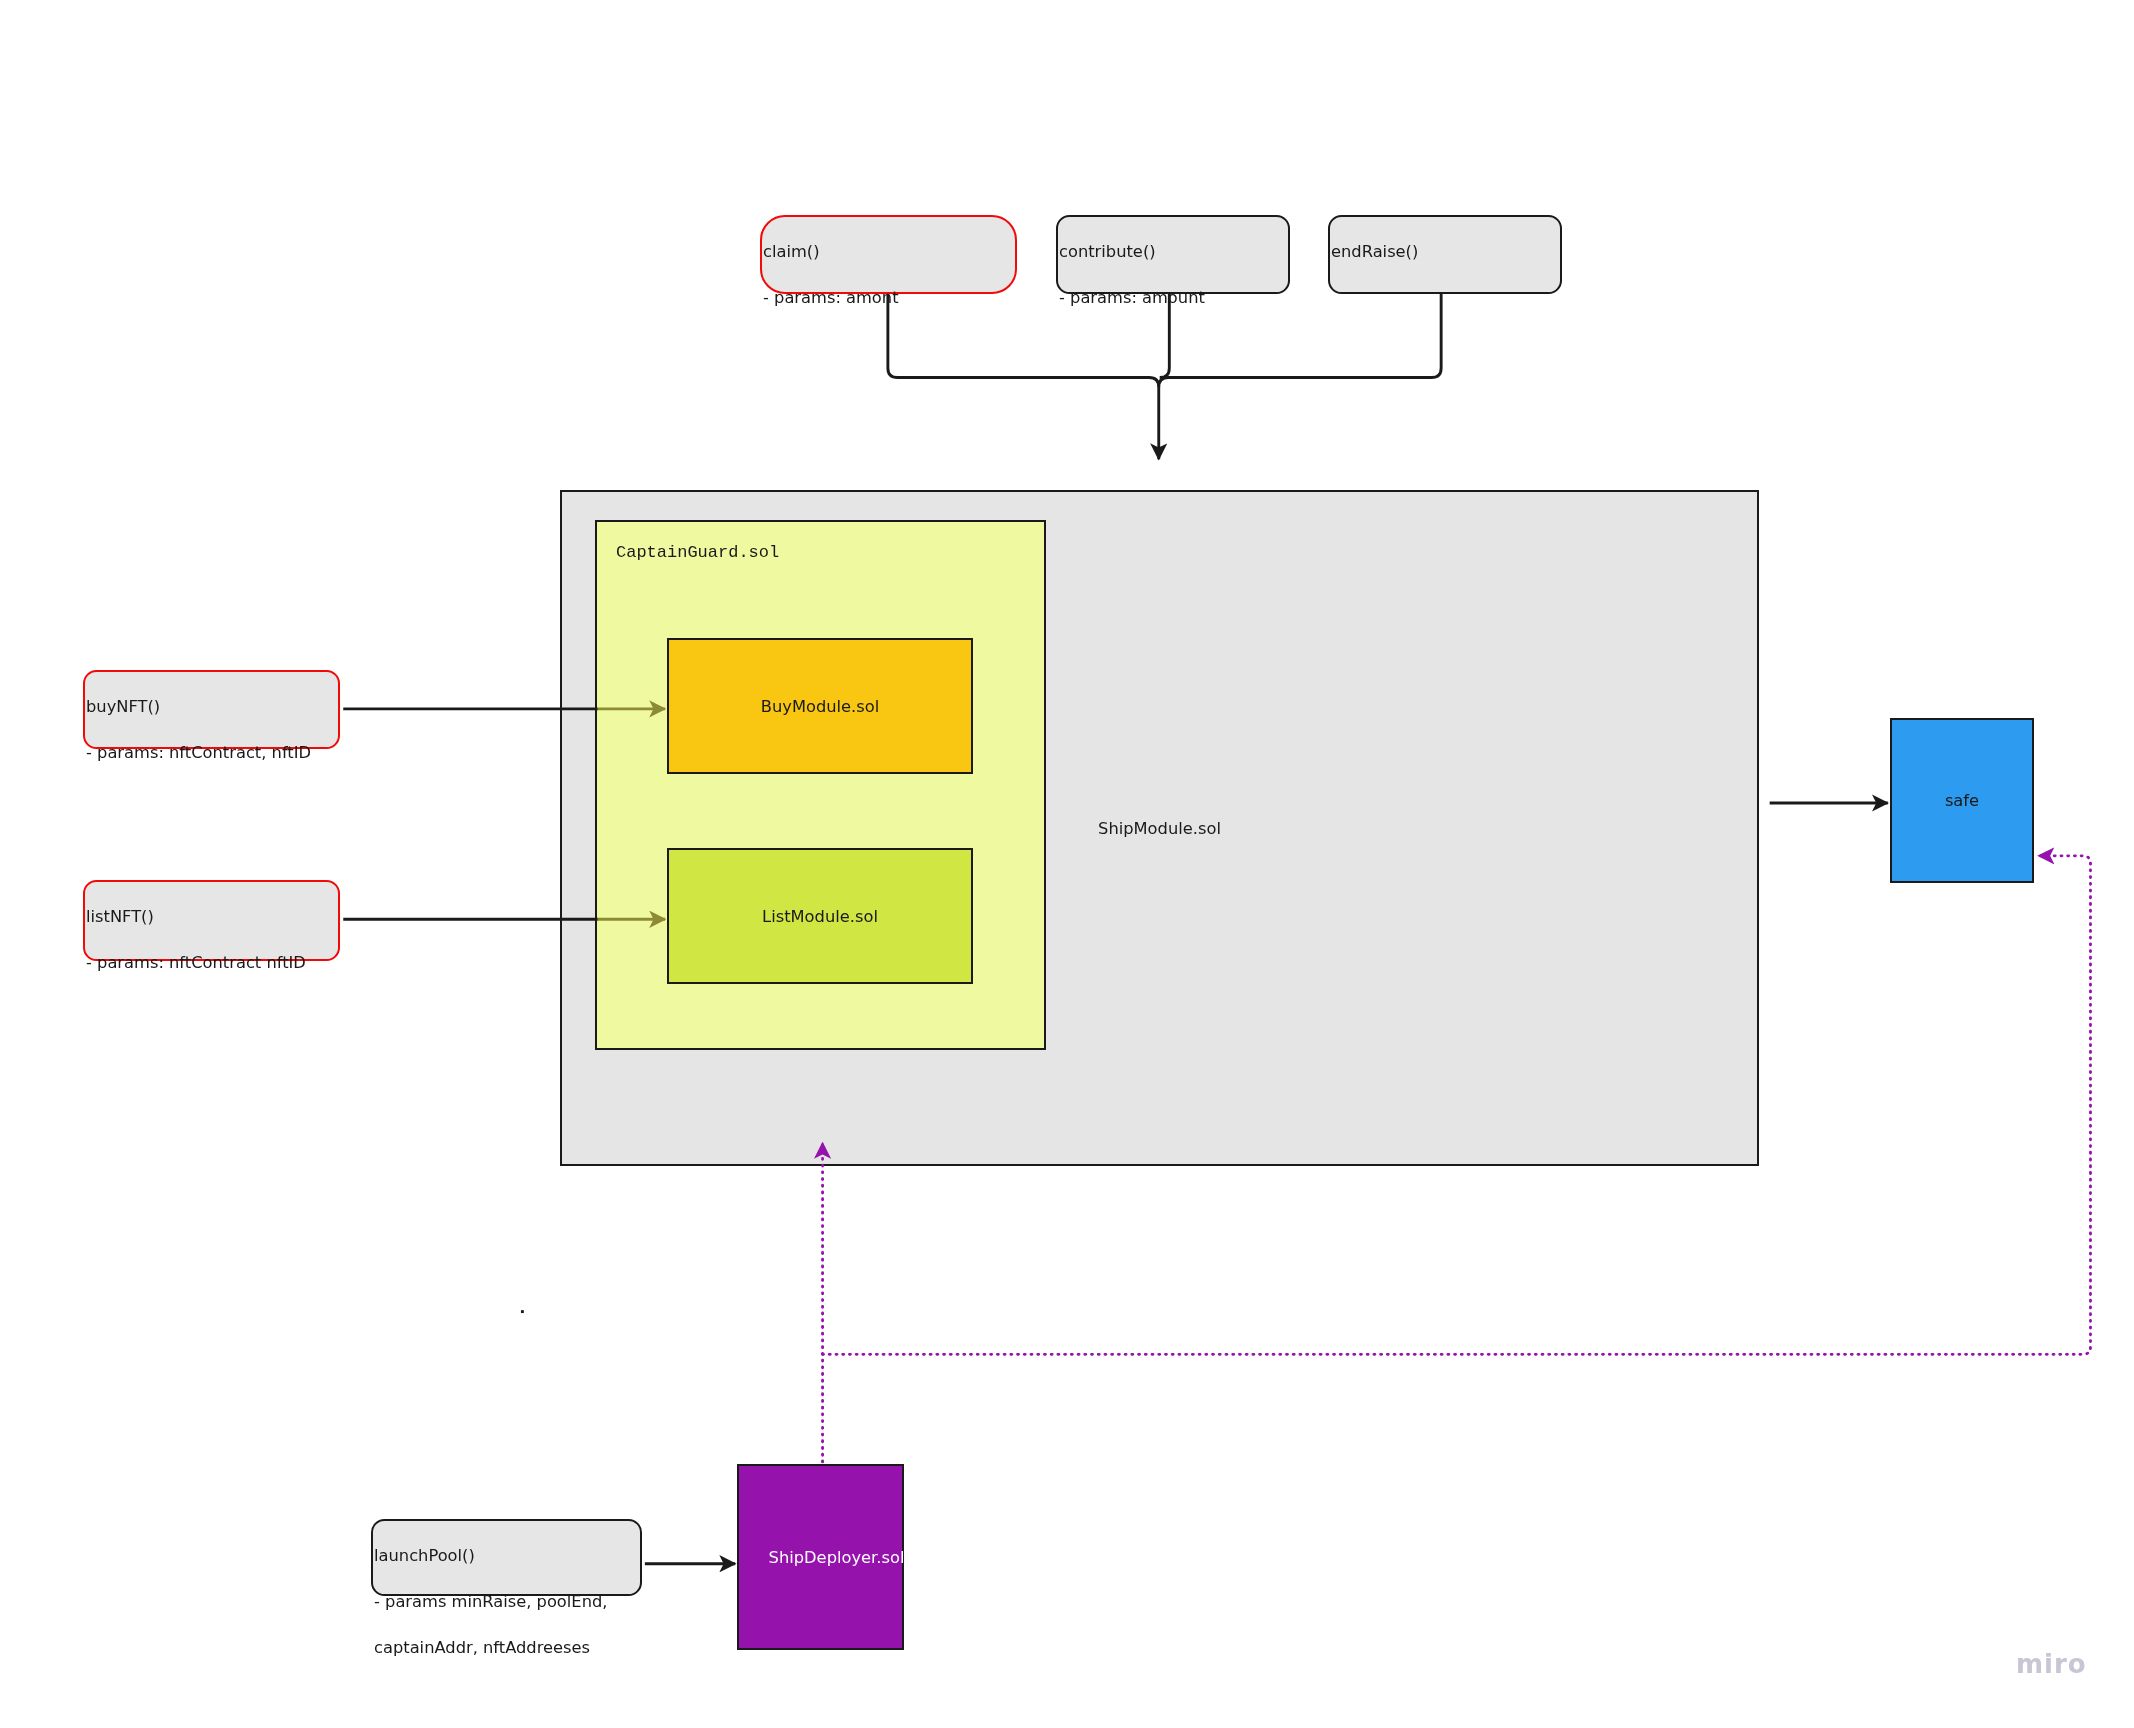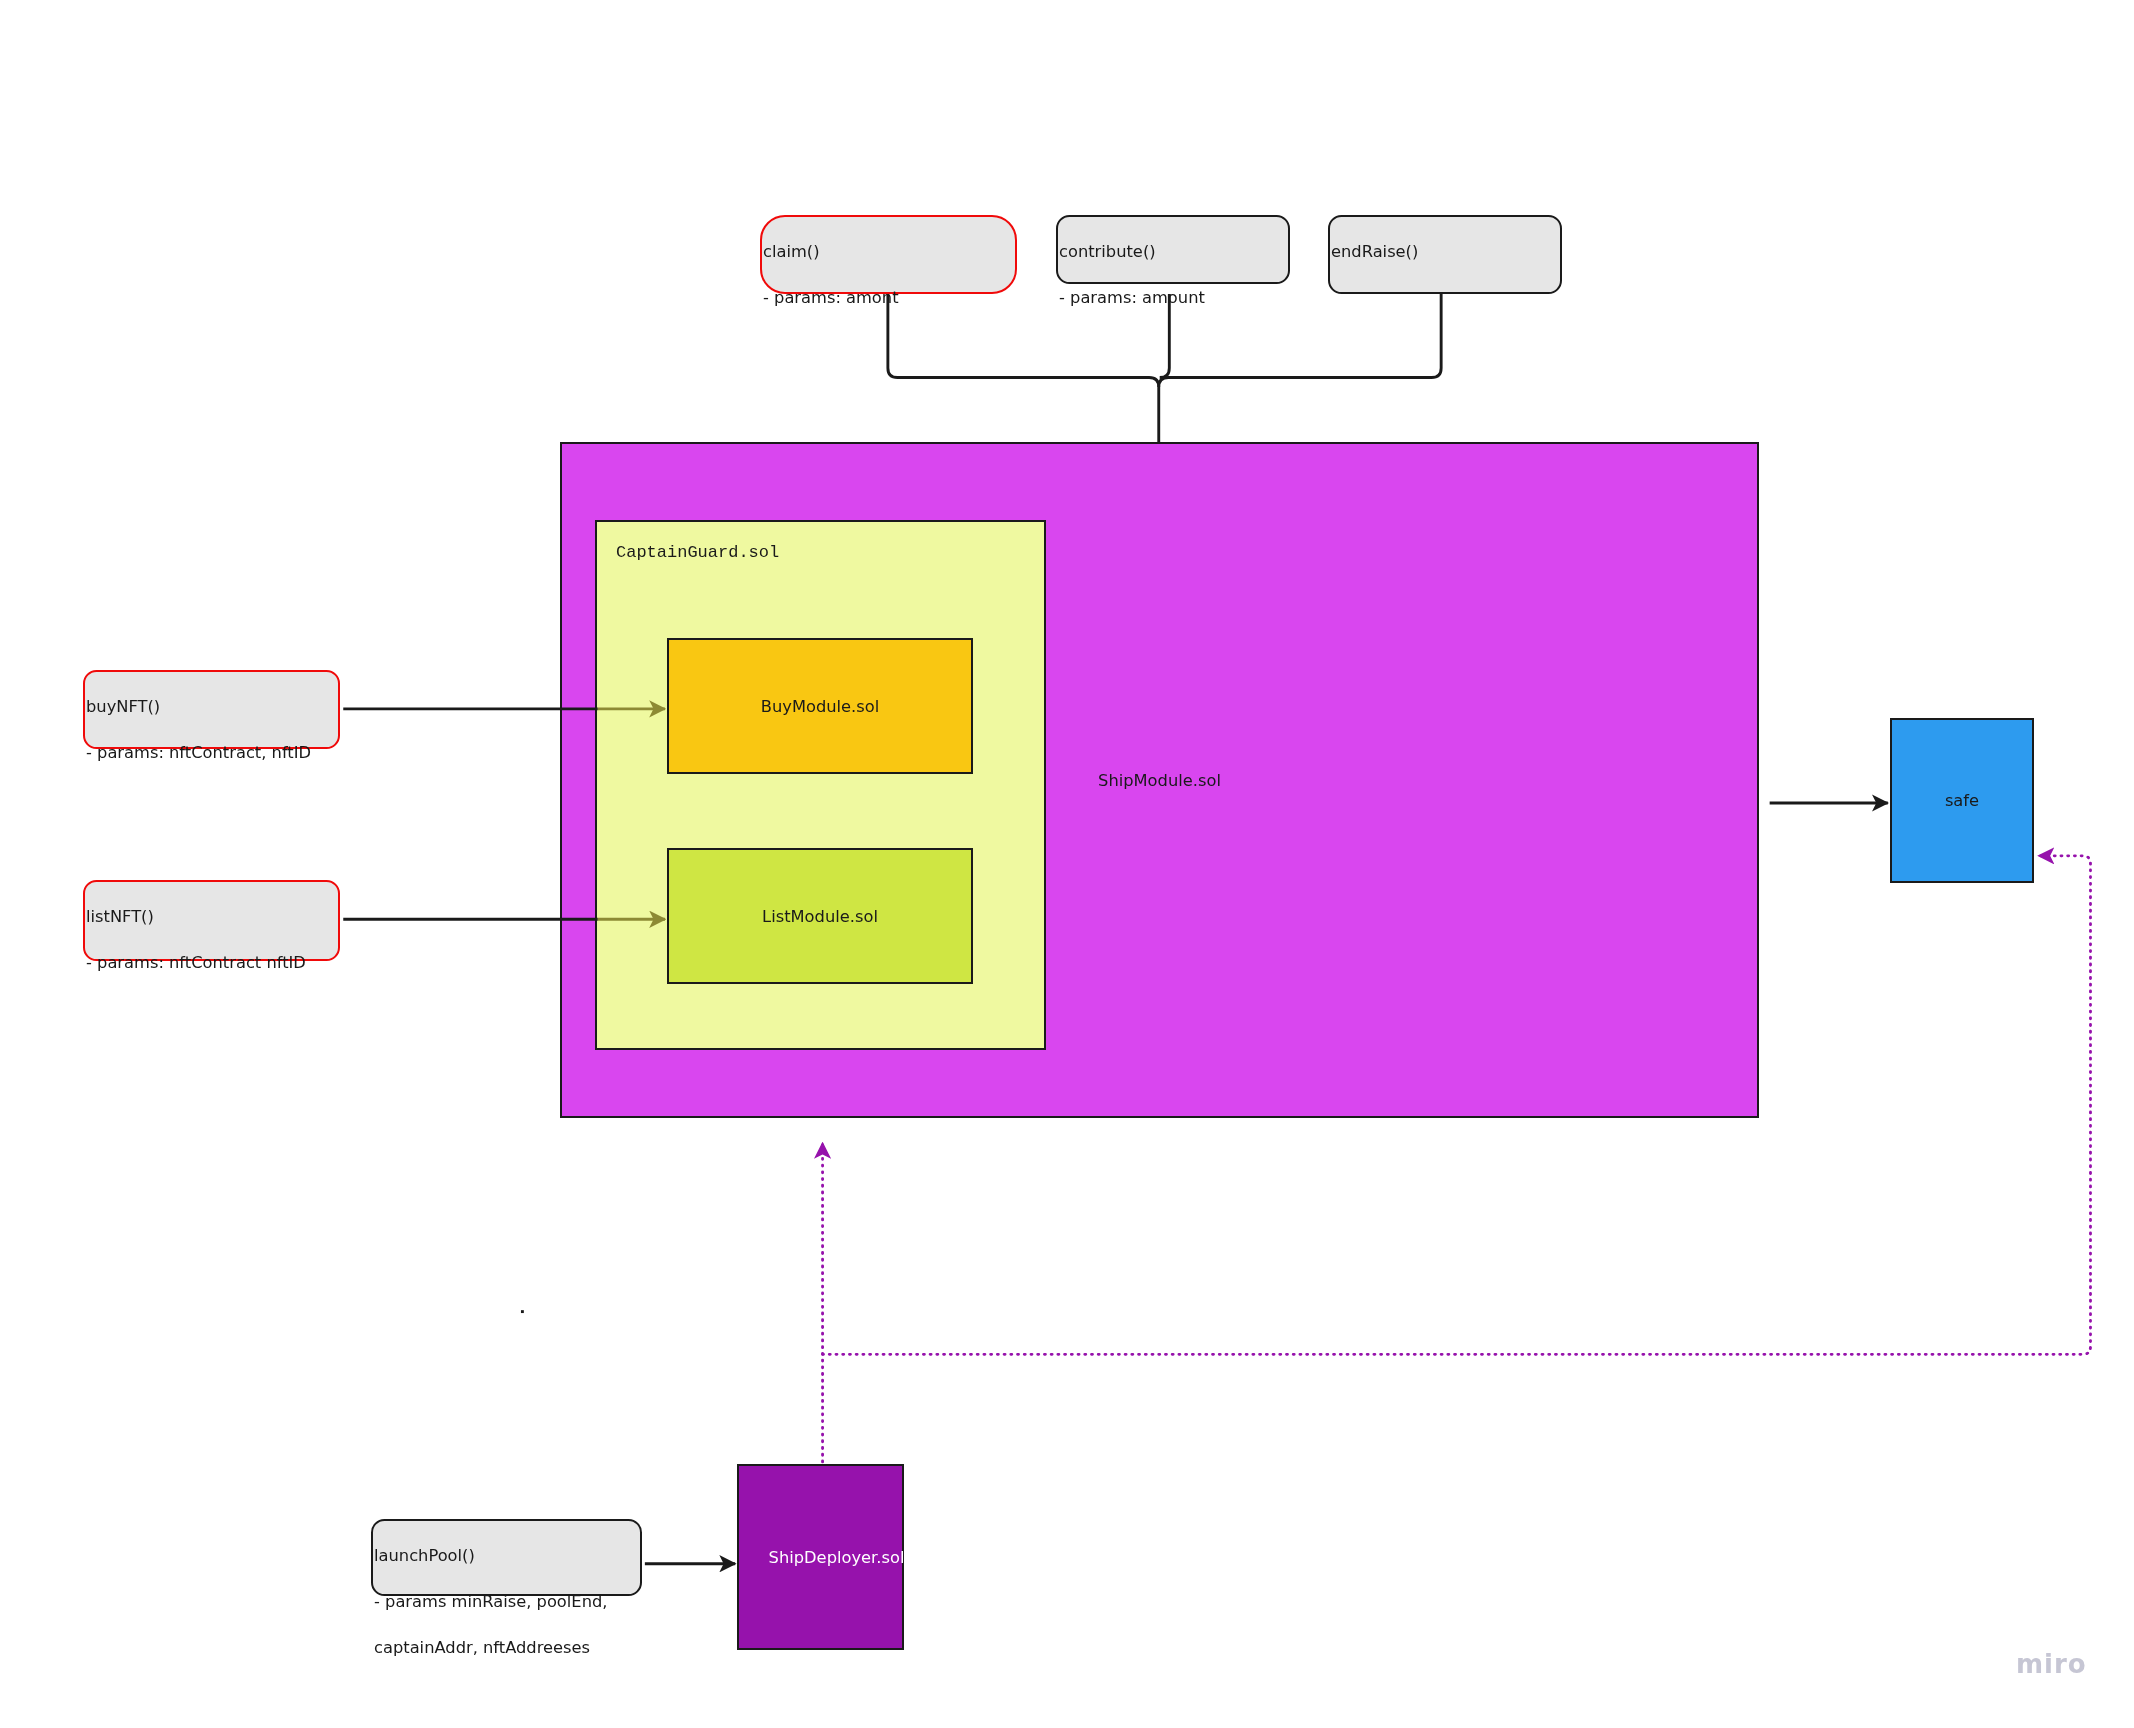--- a/index.html
+++ b/index.html
@@ -30,21 +30,21 @@
     <marker id="arrPurple" viewBox="0 0 12 12" refX="11" refY="6" markerWidth="6" markerHeight="6" orient="auto">
       <path d="M0,0 L12,6 L0,12 L3,6 Z" fill="#9612ac"></path>
     </marker>
   </defs>
 
   <path d="M924,306 L924,383 Q924,393 934,393 L1196,393 Q1206,393 1206,403 L1206,478" fill="none" stroke="#1a1a1a" stroke-width="3" marker-end="url(#arrBlack)"></path>
   <path d="M1217,306 L1217,383 Q1217,393 1207,393" fill="none" stroke="#1a1a1a" stroke-width="3"></path>
   <path d="M1500,306 L1500,383 Q1500,393 1490,393 L1216,393 Q1206,393 1206,403" fill="none" stroke="#1a1a1a" stroke-width="3"></path>
 </svg>
 
-<div class="node rect" style="left:560px;top:442px;width:1199px;height:676px;background:#d946ef;">
+<div class="node rect" style="left:560px;top:490px;width:1199px;height:676px;background:#e5e5e5;">
   <span>ShipModule.sol</span>
 </div>
 
 <div class="node" style="left:595px;top:520px;width:451px;height:530px;background:#eff9a0;border:2.9px solid #1a1a1a;">
   <span class="label-tl" style="left:19px;top:21px;">CaptainGuard.sol</span>
 </div>
 
 <div class="node rect" style="left:667px;top:638px;width:306px;height:136px;background:#f9c712;">
   <span>BuyModule.sol</span>
 </div>
@@ -59,21 +59,21 @@
 
 <div class="node rect" style="left:737px;top:1464px;width:167px;height:186px;background:#9612ac;color:#ffffff;padding-left:32px;">
   <span>ShipDeployer.sol</span>
 </div>
 
 <div class="node fn red" style="left:760px;top:215px;width:257px;height:79px;border-radius:25px;">
   <div>claim()</div>
   <div>- params: amont</div>
 </div>
 
-<div class="node fn" style="left:1056px;top:215px;width:234px;height:69px;">
+<div class="node fn" style="left:1056px;top:215px;width:234px;height:79px;">
   <div>contribute()</div>
   <div>- params: amount</div>
 </div>
 
 <div class="node fn" style="left:1328px;top:215px;width:234px;height:79px;">
   <div>endRaise()</div>
 </div>
 
 <div class="node fn red" style="left:83px;top:670px;width:257px;height:79px;">
   <div>buyNFT()</div>

